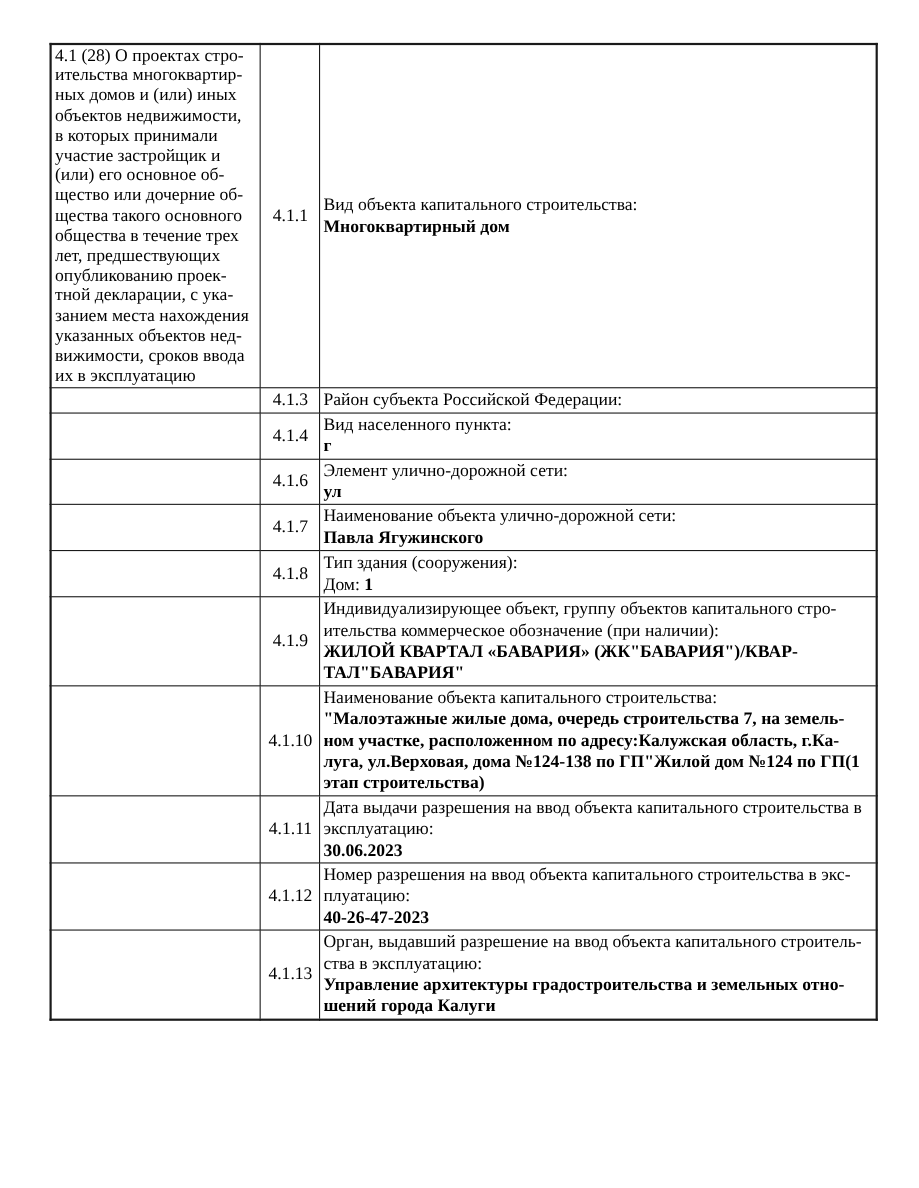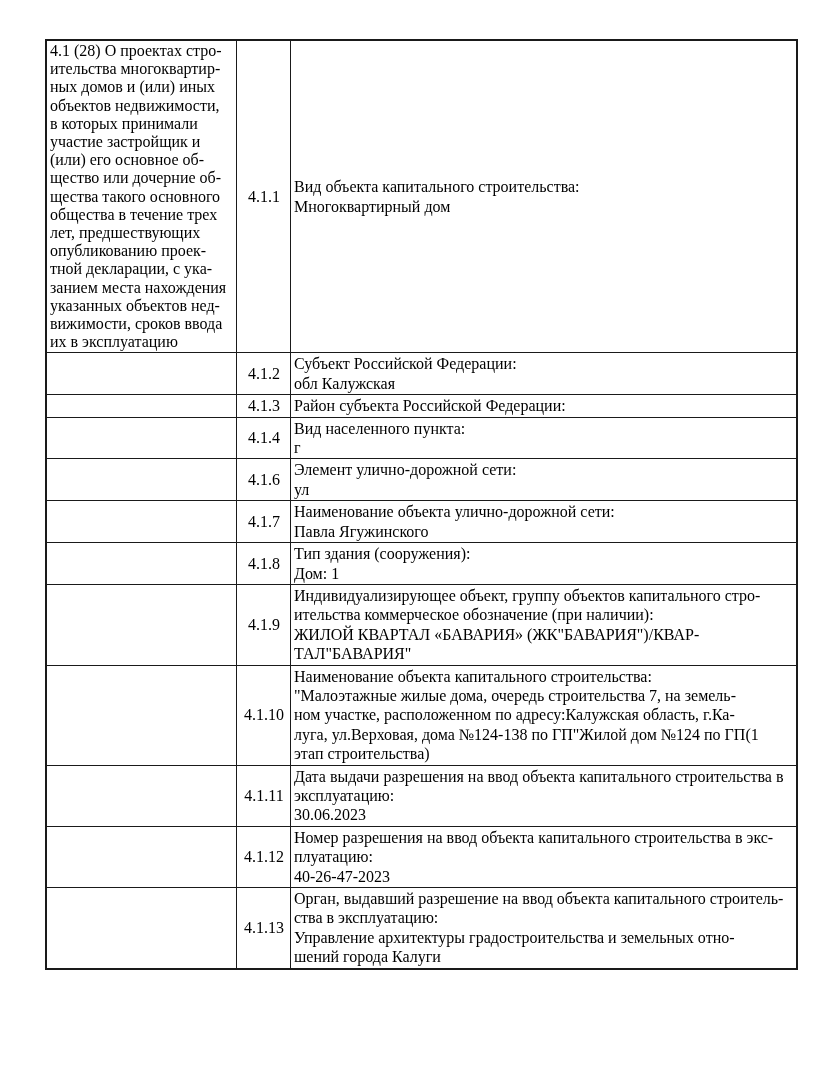--- a/index.html
+++ b/index.html
@@ -45,21 +45,21 @@
     width: 500px;
     line-height: 19.4px;
   }
   .preline {
     white-space: pre-line;
   }
   .value-prefix {
     font-weight: normal;
   }
   .value-bold {
-    font-weight: normal;
+    font-weight: bold;
   }
 </style>
 </head>
 <body>
 
 <table class="decl">
   <tbody>
 
     <tr>
       <td class="col-desc preline">4.1 (28) О проектах стро-
@@ -79,28 +79,20 @@
 указанных объектов нед-
 вижимости, сроков ввода
 их в эксплуатацию</td>
       <td class="col-code">4.1.1</td>
       <td class="col-content">
         <div class="preline">Вид объекта капитального строительства:</div>
         <div class="value-line preline"><span class="value-prefix"></span><span class="value-bold">Многоквартирный дом</span></div>
       </td>
     </tr>
 
-    <tr>
-      <td class="col-desc"></td>
-      <td class="col-code">4.1.2</td>
-      <td class="col-content">
-        <div class="preline">Субъект Российской Федерации:</div>
-        <div class="value-line preline"><span class="value-prefix"></span><span class="value-bold">обл Калужская</span></div>
-      </td>
-    </tr>
 
     <tr>
       <td class="col-desc"></td>
       <td class="col-code">4.1.3</td>
       <td class="col-content">
         <div class="preline">Район субъекта Российской Федерации:</div>
 
       </td>
     </tr>
 

